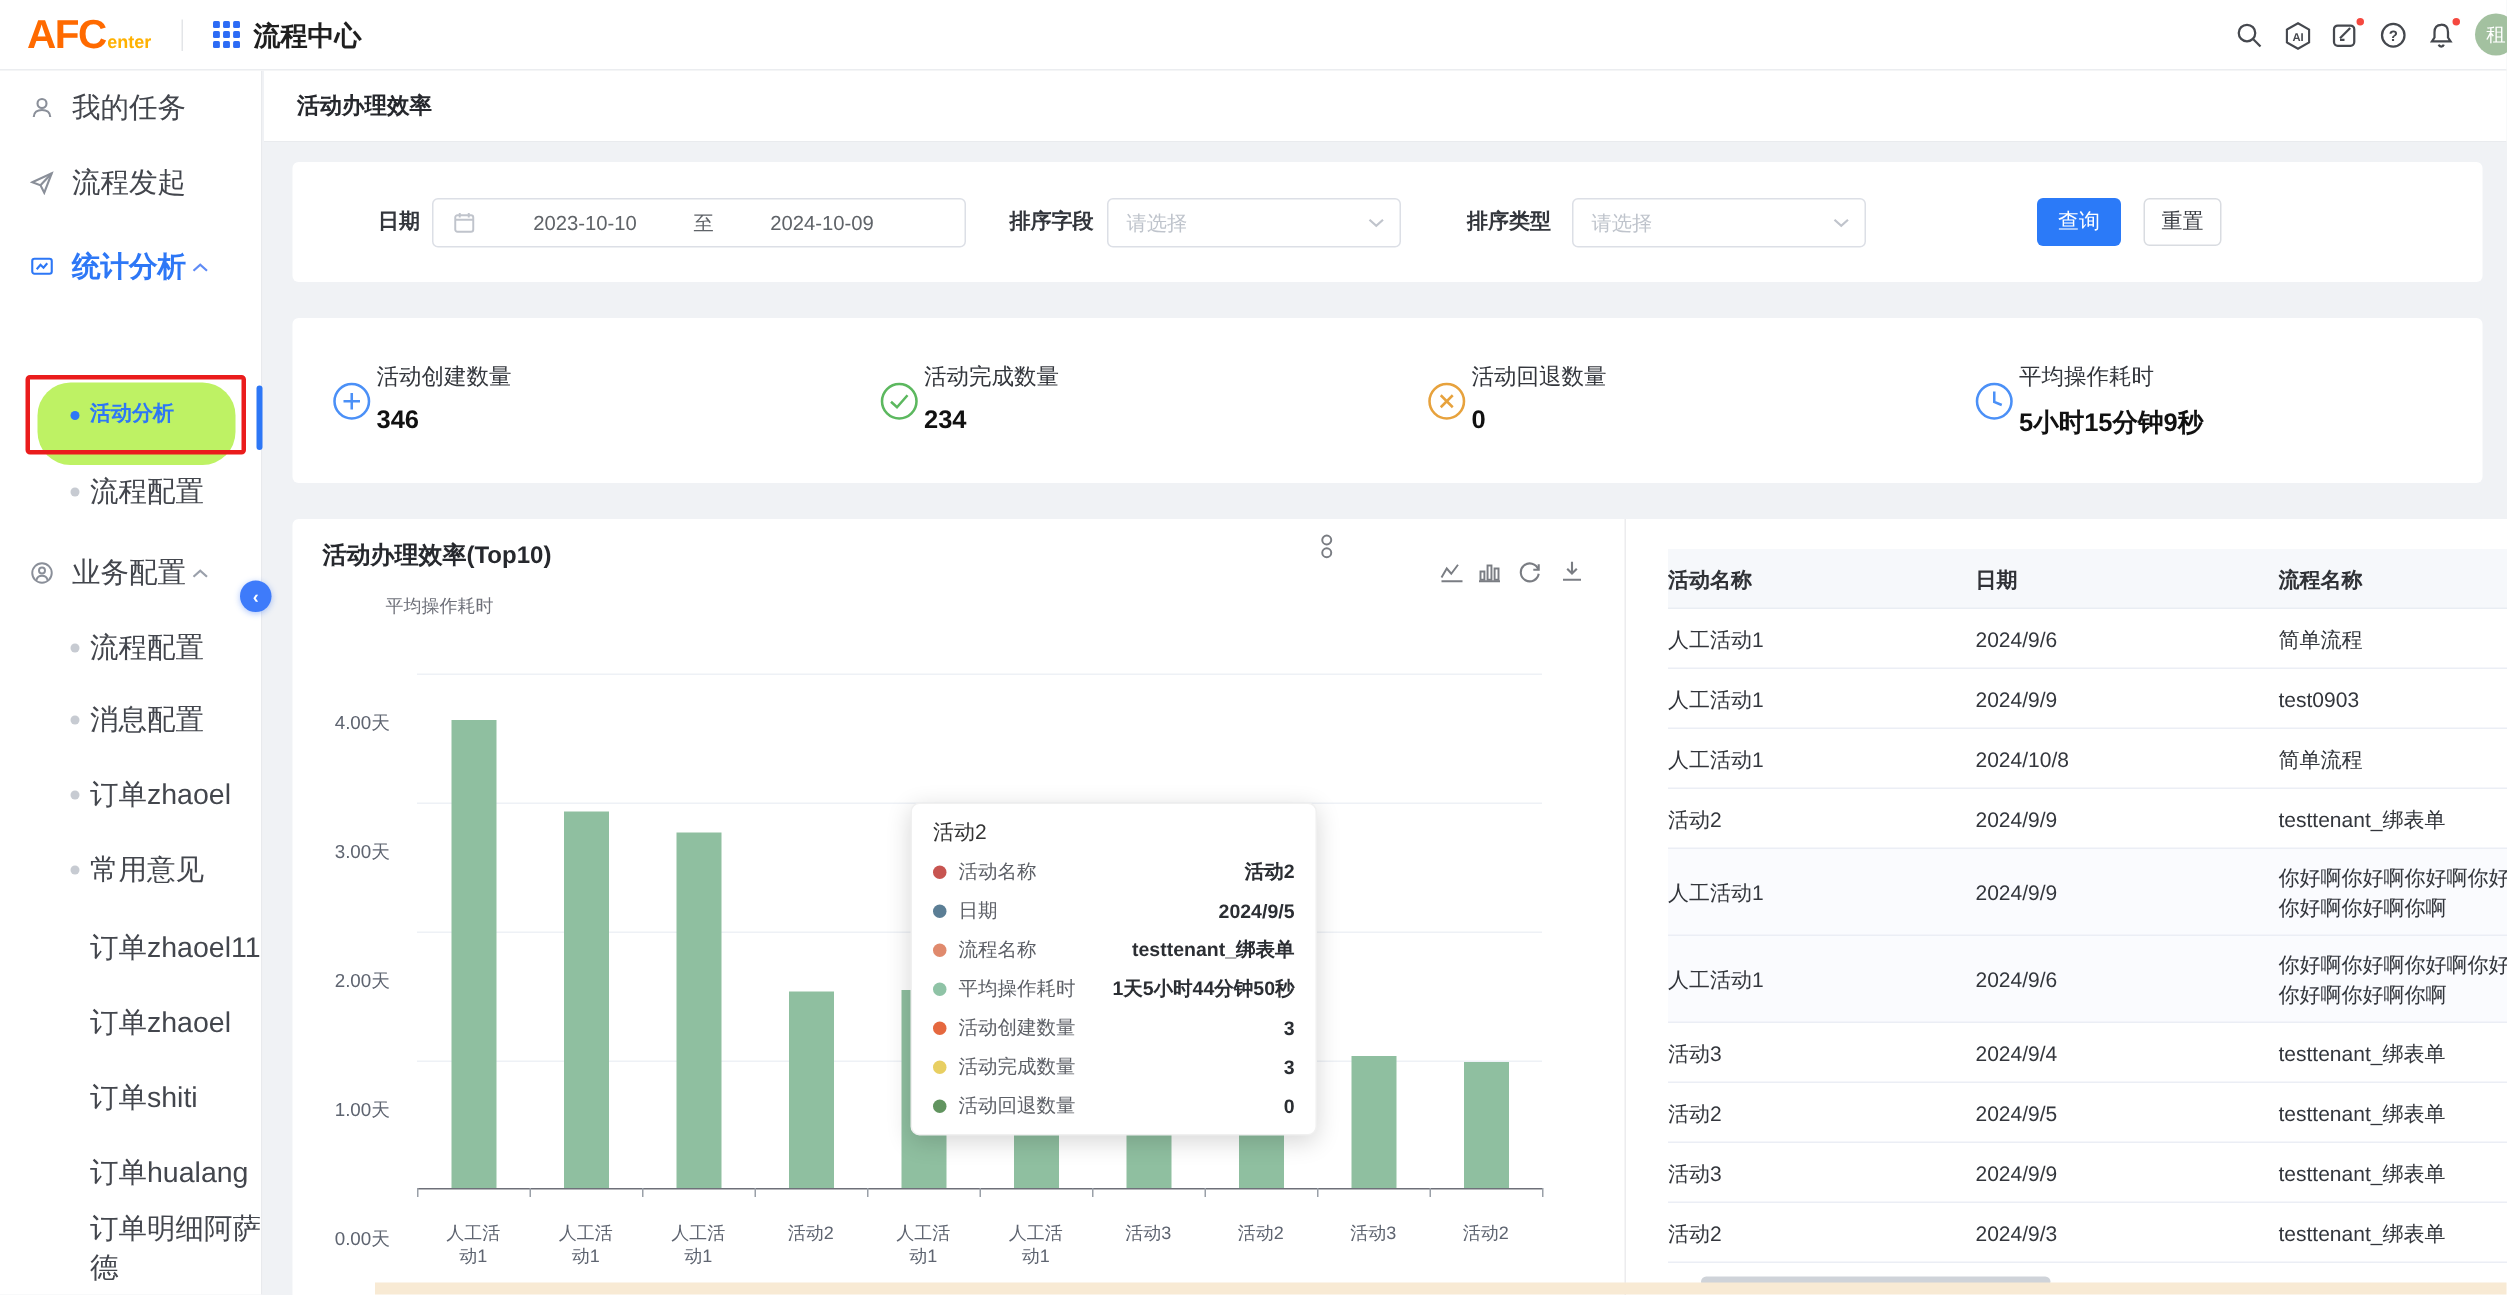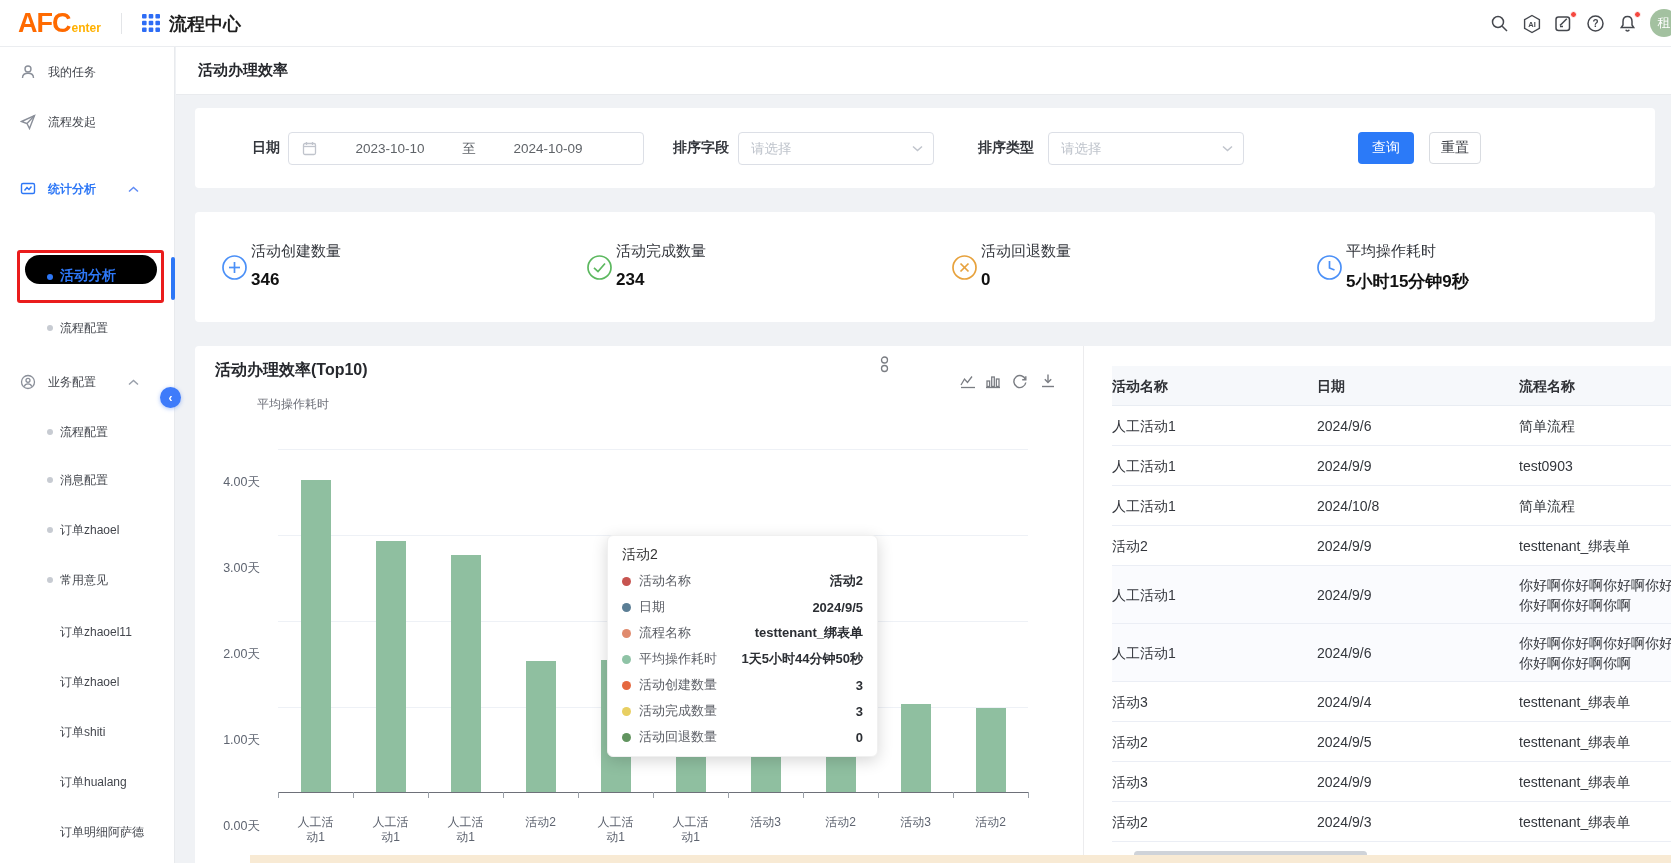--- a/index.html
+++ b/index.html
@@ -19,29 +19,29 @@
   .tb-icon { position:absolute; top:14px; cursor:pointer; }
   .tb-dot { position:absolute; top:-3px; right:-4px; width:7px; height:7px; border-radius:50%;
     background:#f5483f; border:1px solid #fff; }
   .avatar { position:absolute; left:1650px; top:9px; width:28px; height:28px; border-radius:50%;
     background:#a3c1a0; color:#fff; font-size:13px; display:flex; align-items:center; justify-content:center; }
 
   
   .sidebar { position:absolute; left:0; top:47px; width:175px; height:816px; background:#fff;
     border-right:1px solid #e8eaed; z-index:20; }
   .sb-item { position:absolute; left:0; width:175px; height:40px; display:flex; align-items:center;
-    cursor:pointer; font-size:12px; color:#43464d; }
+    cursor:pointer; font-size:19px; color:#43464d; }
   .sb-item .sb-icon { position:absolute; left:20px; }
   .sb-item .sb-label { position:absolute; left:48px; }
   .sb-item .sb-chevron { position:absolute; left:128px; }
   .sb-child .sb-bullet { position:absolute; left:47px; width:6px; height:6px; border-radius:50%; background:#c7cbd2; }
   .sb-child .sb-label { position:absolute; left:60px; }
   .sb-blue { color:#2d77f6; }
-  .sb-active-pill { position:absolute; left:25px; top:208px; width:132px; height:29px;
-    background:#000000; border-radius:22px; cursor:pointer; }
+  .sb-active-pill { position:absolute; left:25px; top:208px; width:132px; height:55px;
+    background:#bef264; border-radius:22px; cursor:pointer; }
   .sb-active-pill .sb-bullet { position:absolute; left:22px; top:19px; width:6px; height:6px;
     border-radius:50%; background:#2d77f6; }
   .sb-active-pill .sb-label { position:absolute; left:35px; top:12px; font-size:14px; font-weight:700; color:#2d77f6; }
   .sb-active-bar { position:absolute; left:171px; top:210px; width:4px; height:43px; background:#2d77f6; border-radius:2px; }
   .annotation-rect { position:absolute; left:17px; top:250px; width:147px; height:53px;
     border:3px solid #ea1c1c; border-radius:3px; z-index:40; pointer-events:none; }
   .collapse-btn { position:absolute; left:160px; top:387px; width:21px; height:21px; border-radius:50%;
     background:#3e7bfa; color:#fff; z-index:45; display:flex; align-items:center; justify-content:center;
     font-size:12px; font-weight:700; cursor:pointer; box-shadow:0 1px 4px rgba(46,108,246,.4); }
 
@@ -188,21 +188,21 @@
   </div>
   <div class="sb-item" style="top:55px">
     <span class="sb-icon">
       <svg width="16" height="16" viewBox="0 0 16 16" fill="none" stroke="#8a8f99" stroke-width="1.4">
         <polygon points="1.5,7.5 14.5,1.5 9.5,14.5 7,9.5"></polygon>
           <line x1="7" y1="9.5" x2="14.5" y2="1.5"></line>
       </svg>
       </span>
     <span class="sb-label">流程发起</span>
   </div>
-  <div class="sb-item sb-blue" style="top:122px">
+  <div class="sb-item sb-blue" style="top:111px">
     <span class="sb-icon">
       <svg width="16" height="16" viewBox="0 0 16 16" fill="none" stroke="#2d77f6" stroke-width="1.4">
         <rect x="1.5" y="2.5" width="13" height="10" rx="1.5"></rect>
           <polyline points="4.5,9.5 7,6.5 9,8.5 11.5,5.5"></polyline>
       </svg>
       </span>
     <span class="sb-label" style="font-weight:700">统计分析</span>
     <span class="sb-chevron">
       <svg width="11" height="7" viewBox="0 0 11 7" fill="none" stroke="#5f8bf5" stroke-width="1.5">
           <polyline points="1,5.5 5.5,1.5 10,5.5"></polyline>

